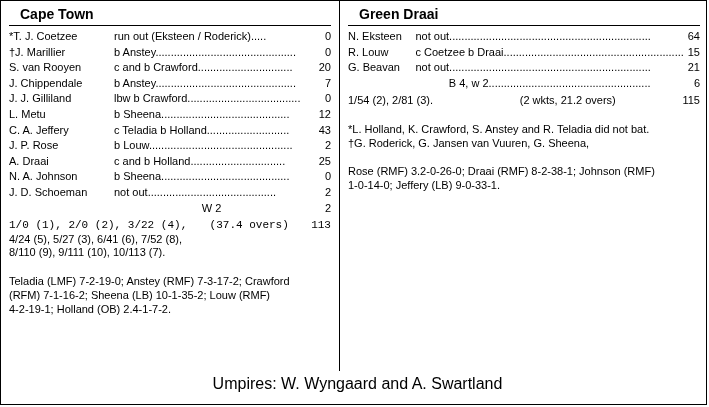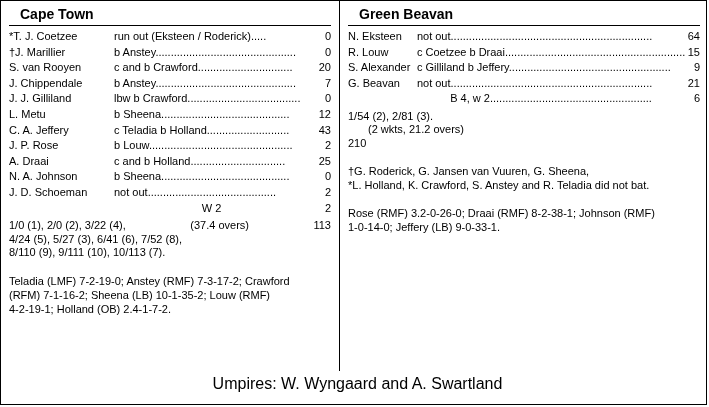--- a/index.html
+++ b/index.html
@@ -94,20 +94,21 @@
     margin-top: 3px;
     line-height: 13.5px;
     font-size: 11px;
   }
   .fow-line {
     white-space: nowrap;
   }
   .fow-first {
     display: flex;
     justify-content: space-between;
+    font-family: Liberation Mono, monospace;
   }
   .spacer-md { height: 14px; }
   .bowling {
     line-height: 14px;
     font-size: 11px;
   }
   .dnb {
     line-height: 14px;
     font-size: 11px;
   }
@@ -116,21 +117,20 @@
     left: 3px;
     top: 374px;
     width: 707px;
     text-align: center;
     font-size: 16px;
   }
   .right-total-line {
     display: flex;
     justify-content: space-between;
     white-space: nowrap;
-    flex-direction: column;
   }
   .right-total-line .mid { padding-left: 20px; }
   .leader { letter-spacing: 0.5px; }
 </style>
 </head>
 <body>
 
 <div class="scorecard">
 
   <div class="divider"></div>
@@ -217,66 +217,61 @@
     <div class="spacer-md"></div>
 
     <div class="bowling">
       <div>Teladia (LMF) 7-2-19-0;  Anstey (RMF) 7-3-17-2;  Crawford</div>
       <div>(RFM) 7-1-16-2;  Sheena (LB) 10-1-35-2;  Louw (RMF)</div>
       <div>4-2-19-1;  Holland (OB) 2.4-1-7-2.</div>
     </div>
   </div>
 
   <div class="panel panel-right">
-    <div class="team-title">Green Beavan</div>
+    <div class="team-title">Green Draai</div>
     <div class="title-rule"></div>
 
     <table class="bat">
       <tbody>
         <tr>
           <td class="name">N. Eksteen</td>
           <td class="how"><span>not out</span><span class="dots leader">..................................................................</span></td>
           <td class="runs">64</td>
         </tr>
         <tr>
           <td class="name">R. Louw</td>
           <td class="how"><span>c Coetzee b Draai</span><span class="dots leader">...........................................................</span></td>
           <td class="runs">15</td>
-        </tr>
-        <tr>
-          <td class="name">S. Alexander</td>
-          <td class="how"><span>c Gilliland b Jeffery</span><span class="dots leader">.....................................................</span></td>
-          <td class="runs">9</td>
         </tr>
         <tr>
           <td class="name">G. Beavan</td>
           <td class="how"><span>not out</span><span class="dots leader">..................................................................</span></td>
           <td class="runs">21</td>
         </tr>
         <tr class="extras-row">
           <td class="name"></td>
           <td class="how"><span>B 4, w 2</span><span class="dots leader">.....................................................</span></td>
           <td class="runs">6</td>
         </tr>
       </tbody>
     </table>
 
     <div class="fow">
       <div class="right-total-line">
         <span>1/54 (2), 2/81 (3).</span>
         <span class="mid">(2 wkts, 21.2 overs)</span>
-        <span>210</span>
+        <span>115</span>
       </div>
     </div>
 
     <div class="spacer-md"></div>
 
     <div class="dnb">
+      <div>*L. Holland, K. Crawford, S. Anstey and R. Teladia did not bat.</div>
       <div>†G. Roderick, G. Jansen van Vuuren, G. Sheena,</div>
-      <div>*L. Holland, K. Crawford, S. Anstey and R. Teladia did not bat.</div>
     </div>
 
     <div class="spacer-md"></div>
 
     <div class="bowling">
       <div>Rose (RMF) 3.2-0-26-0;  Draai (RMF) 8-2-38-1;  Johnson (RMF)</div>
       <div>1-0-14-0;  Jeffery (LB) 9-0-33-1.</div>
     </div>
   </div>
 

